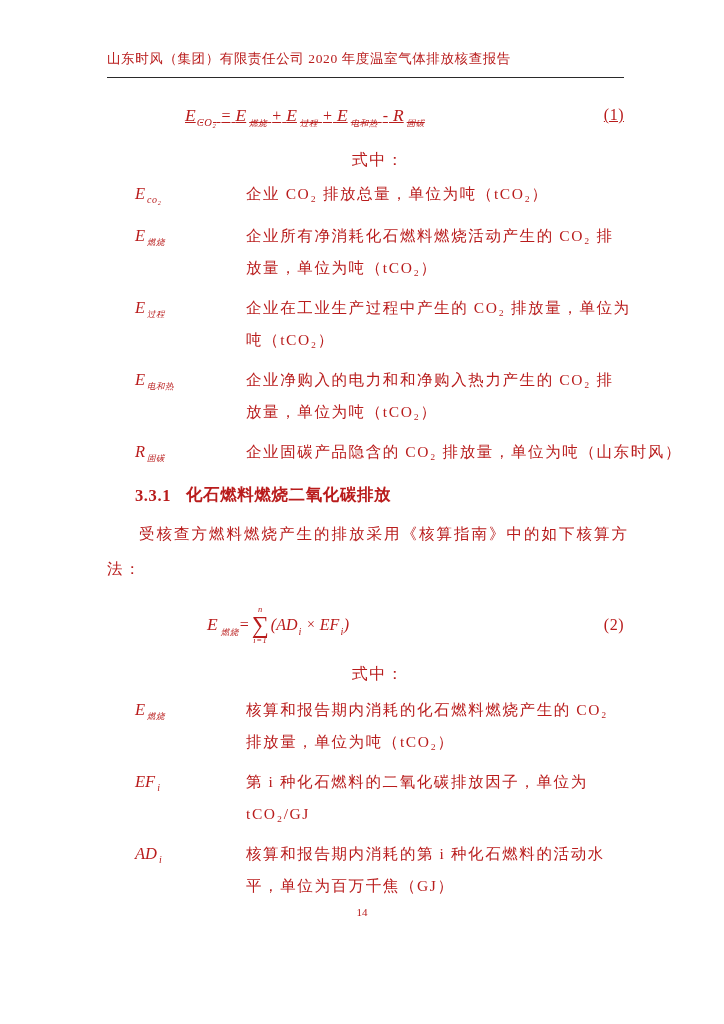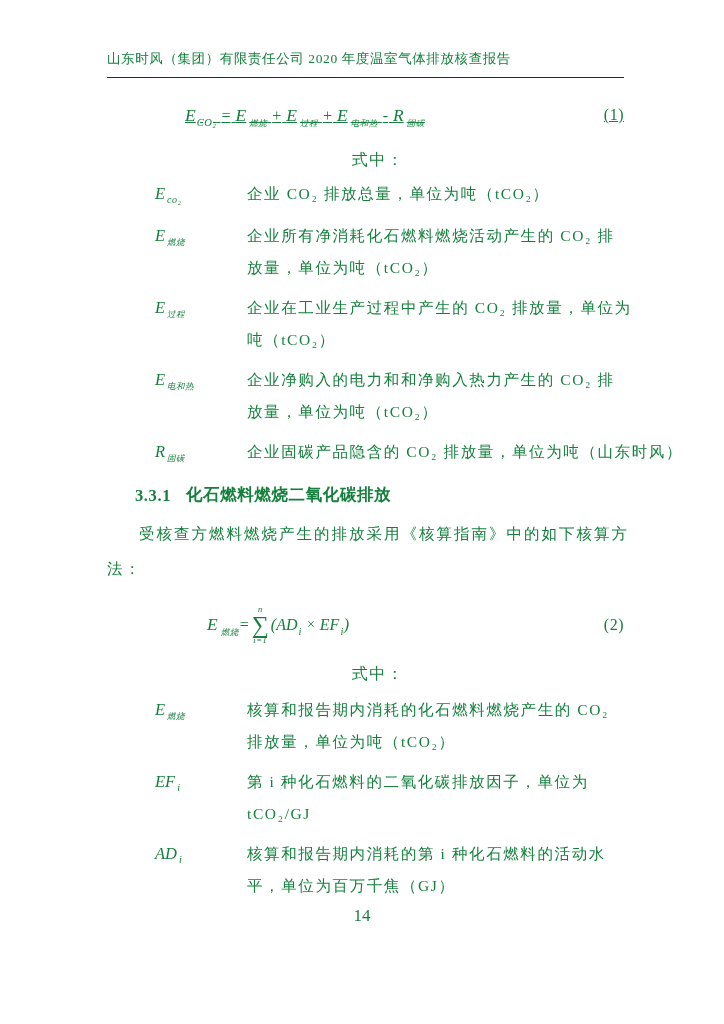--- a/index.html
+++ b/index.html
@@ -8,21 +8,21 @@
     background: #ffffff;
   }
   .page {
     position: relative;
     width: 724px;
     height: 1024px;
     background: #ffffff;
     box-sizing: border-box;
     padding: 50px 100px 0 107px;
     font-family: "Liberation Serif", "DejaVu Serif", serif;
-    color: #15803d;
+    color: #b91c1c;
     overflow: hidden;
   }
   
   .doc-header {
     font-size: 13.5px;
     letter-spacing: 0.6px;
     padding-bottom: 9px;
     border-bottom: 1.6px solid #2a2a2a;
     white-space: nowrap;
   }
@@ -67,22 +67,23 @@
     line-height: 32px;
     text-align: center;
   }
   .where-1 { margin-top: 14px; }
   .where-2 { margin-top: 6px; }
   
   .def-list { margin-top: 2px; }
   .def-list-2 { margin-top: 4px; }
   .def-row {
     display: flex;
-    margin-left: 48px;
+    margin-left: 28px;
     margin-bottom: 8px;
+    gap: 19px;
   }
   .def-sym {
     width: 92px;
     flex: none;
     font-size: 16.5px;
     line-height: 32px;
     white-space: nowrap;
   }
   .sym-base { font-style: italic; }
   .sym-sub {
@@ -120,21 +121,21 @@
   }
   .para-line { display: block; white-space: nowrap; }
   .para-line.indented { padding-left: 32px; }
   
   .page-footer {
     position: absolute;
     left: 0;
     right: 0;
     top: 906px;
     text-align: center;
-    font-size: 17px;
+    font-size: 11px;
   }
 </style>
 </head>
 <body>
 
 <div class="page">
 
   <div class="doc-header">
     <span>山东时风（集团）有限责任公司 2020 年度温室气体排放核查报告</span>
   </div>

